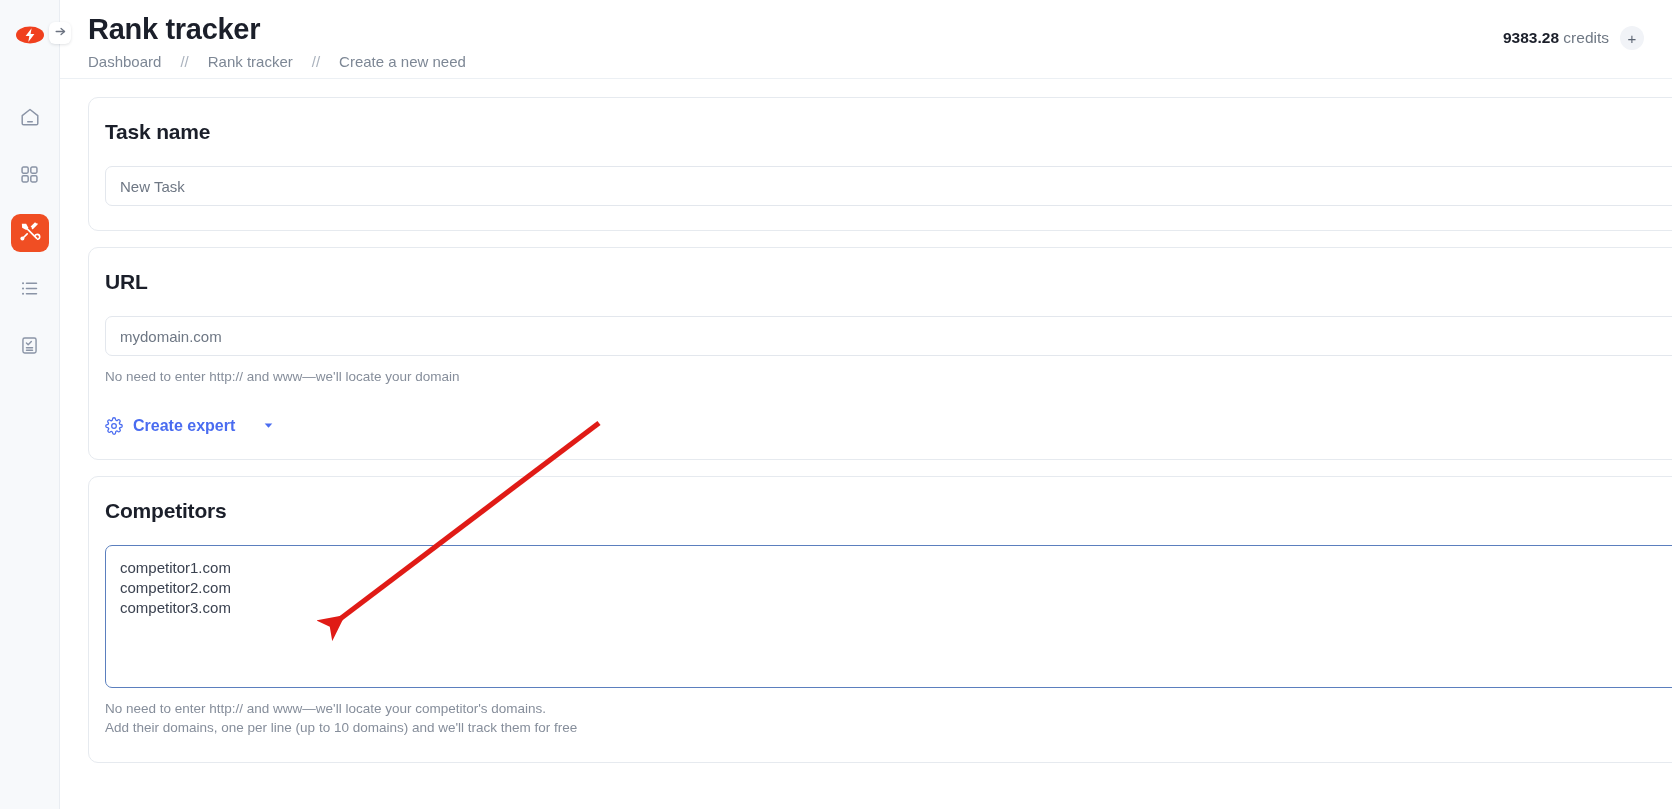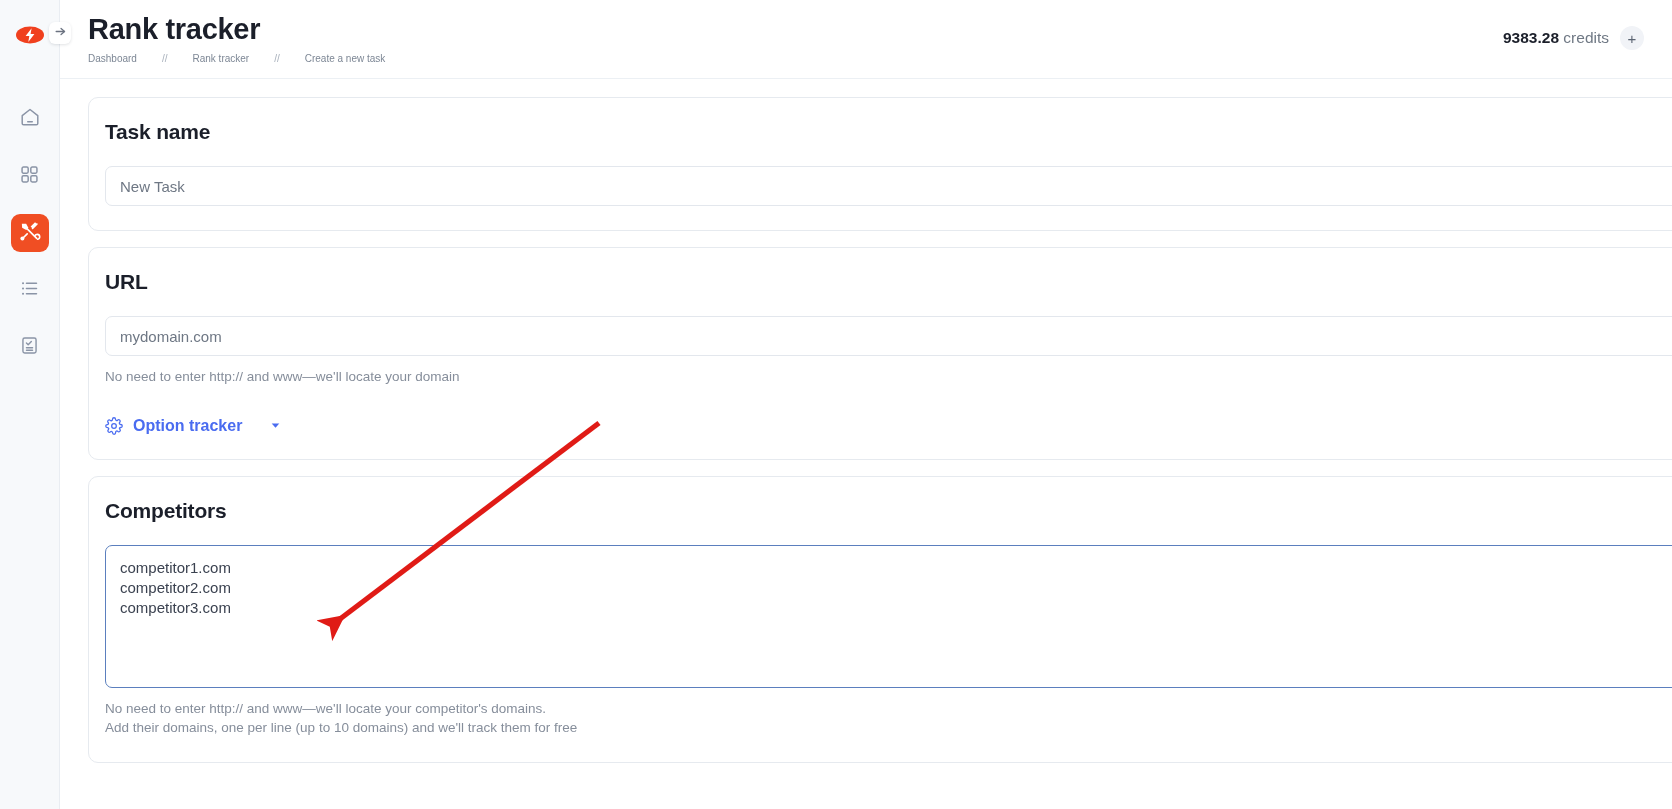--- a/index.html
+++ b/index.html
@@ -44,21 +44,21 @@
 
   .topbar {
     height: 79px; border-bottom: 1px solid #ecf0f4;
     display: flex; align-items: flex-start; justify-content: space-between;
     padding: 8px 32px 0 28px; position: relative;
   }
   .title-block { padding-top: 5px; }
   .page-title {
     font-size: 29px; font-weight: 700; color: #1b1f2a; letter-spacing: -.3px; line-height: 1.15;
   }
-  .breadcrumb { margin-top: 7px; font-size: 10px; color: #7d8795; display: flex; gap: 25px; }
+  .breadcrumb { margin-top: 7px; font-size: 15px; color: #7d8795; display: flex; gap: 19px; }
   .crumb-sep { color: #aab2bd; }
   .crumb { color: #7d8795; }
 
   .credits-wrap { display: flex; align-items: center; gap: 11px; padding-top: 18px; padding-right: 30px; }
   .credits-text { font-size: 15.5px; color: #6f7884; white-space: nowrap; margin-left: 43px; }
   .credits-amount { font-weight: 700; color: #1b1f2a; }
   .credits-plus {
     width: 24px; height: 24px; border-radius: 50%;
     background: #f1f3f7; color: #5b6472;
     display: flex; align-items: center; justify-content: center;
@@ -194,21 +194,21 @@
   <main class="main">
 
     <div class="topbar">
       <div class="title-block">
         <div class="page-title">Rank tracker</div>
         <div class="breadcrumb">
           <span class="crumb">Dashboard</span>
           <span class="crumb-sep">//</span>
           <span class="crumb">Rank tracker</span>
           <span class="crumb-sep">//</span>
-          <span class="crumb">Create a new task</span>
+          <span class="crumb">Create a new need</span>
         </div>
       </div>
 
       <div class="credits-wrap">
         <div class="credits-text">
           <span class="credits-amount">9383.28</span>
           <span>credits</span>
         </div>
         <div class="credits-plus">
           <span>+</span>
@@ -231,21 +231,21 @@
           <div class="text-input placeholder" placeholder="mydomain.com">mydomain.com</div>
           <div class="hint">No need to enter http:// and www—we'll locate your domain</div>
 
           <div class="expert-row">
             <span class="expert-gear">
               <svg width="18" height="18" viewBox="0 0 24 24" fill="none" stroke="currentColor" stroke-width="1.7" stroke-linecap="round" stroke-linejoin="round">
                 <circle cx="12" cy="12" r="3.1"></circle>
                 <path d="M19.4 14.5a1.6 1.6 0 0 0 .33 1.77l.06.06a2 2 0 1 1-2.83 2.83l-.06-.06a1.6 1.6 0 0 0-1.77-.33 1.6 1.6 0 0 0-1 1.47V21a2 2 0 1 1-4 0v-.1a1.6 1.6 0 0 0-1.05-1.47 1.6 1.6 0 0 0-1.77.33l-.06.06a2 2 0 1 1-2.83-2.83l.06-.06a1.6 1.6 0 0 0 .33-1.77 1.6 1.6 0 0 0-1.47-1H3a2 2 0 1 1 0-4h.1a1.6 1.6 0 0 0 1.47-1.05 1.6 1.6 0 0 0-.33-1.77l-.06-.06a2 2 0 1 1 2.83-2.83l.06.06a1.6 1.6 0 0 0 1.77.33H9a1.6 1.6 0 0 0 1-1.47V3a2 2 0 1 1 4 0v.1a1.6 1.6 0 0 0 1 1.47 1.6 1.6 0 0 0 1.77-.33l.06-.06a2 2 0 1 1 2.83 2.83l-.06.06a1.6 1.6 0 0 0-.33 1.77V9a1.6 1.6 0 0 0 1.47 1H21a2 2 0 1 1 0 4h-.1a1.6 1.6 0 0 0-1.47 1z"></path>
               </svg>
             </span>
-            <span class="expert-label">Option tracker</span>
+            <span class="expert-label">Create expert</span>
             <span class="expert-caret">
               <svg width="13" height="13" viewBox="0 0 24 24" fill="currentColor">
                 <path d="M5 8.5 L12 16 L19 8.5 Z"></path>
               </svg>
             </span>
           </div>
         </div>
       </section>
 
       <section class="card">

